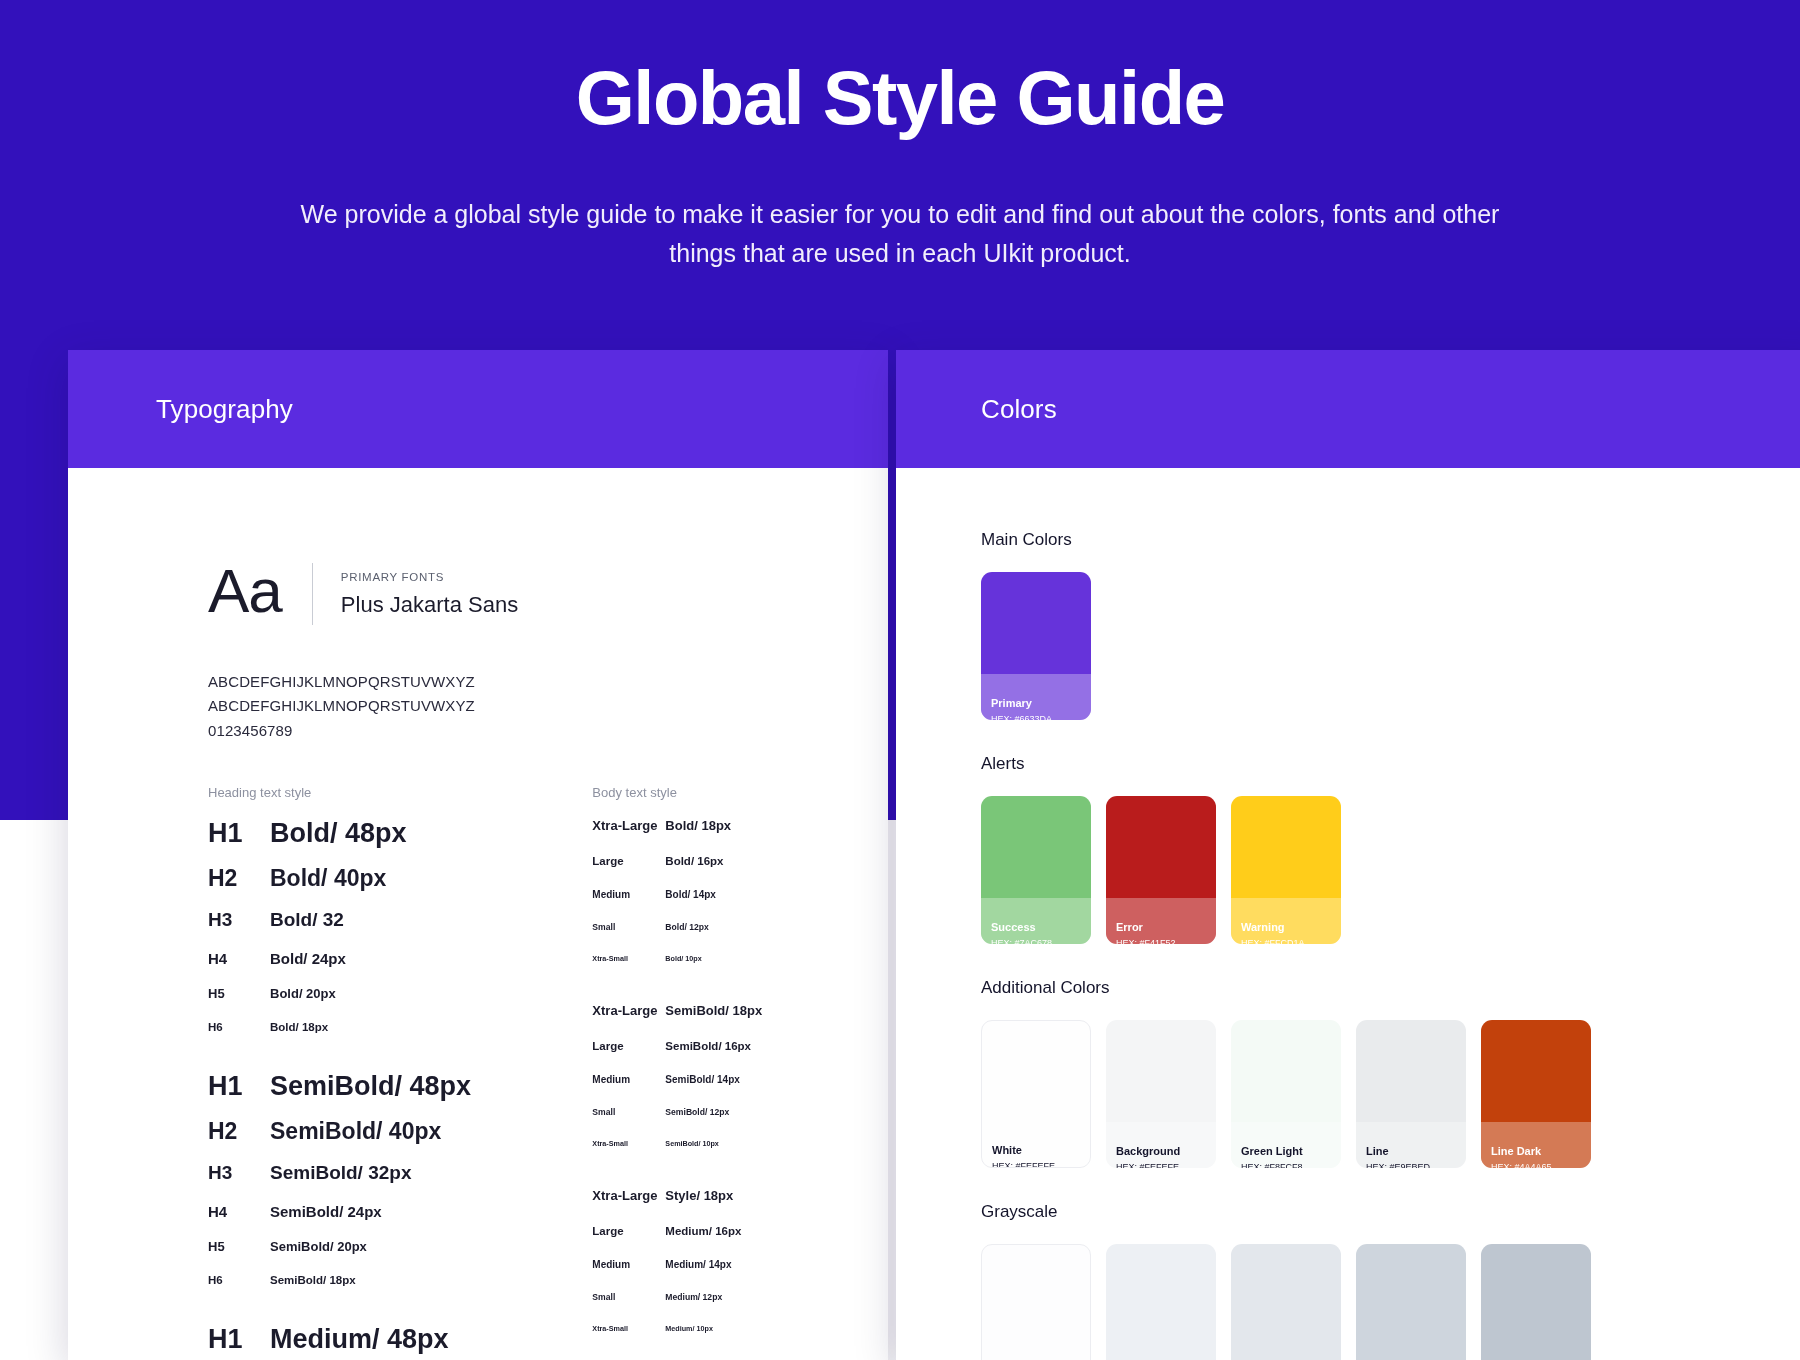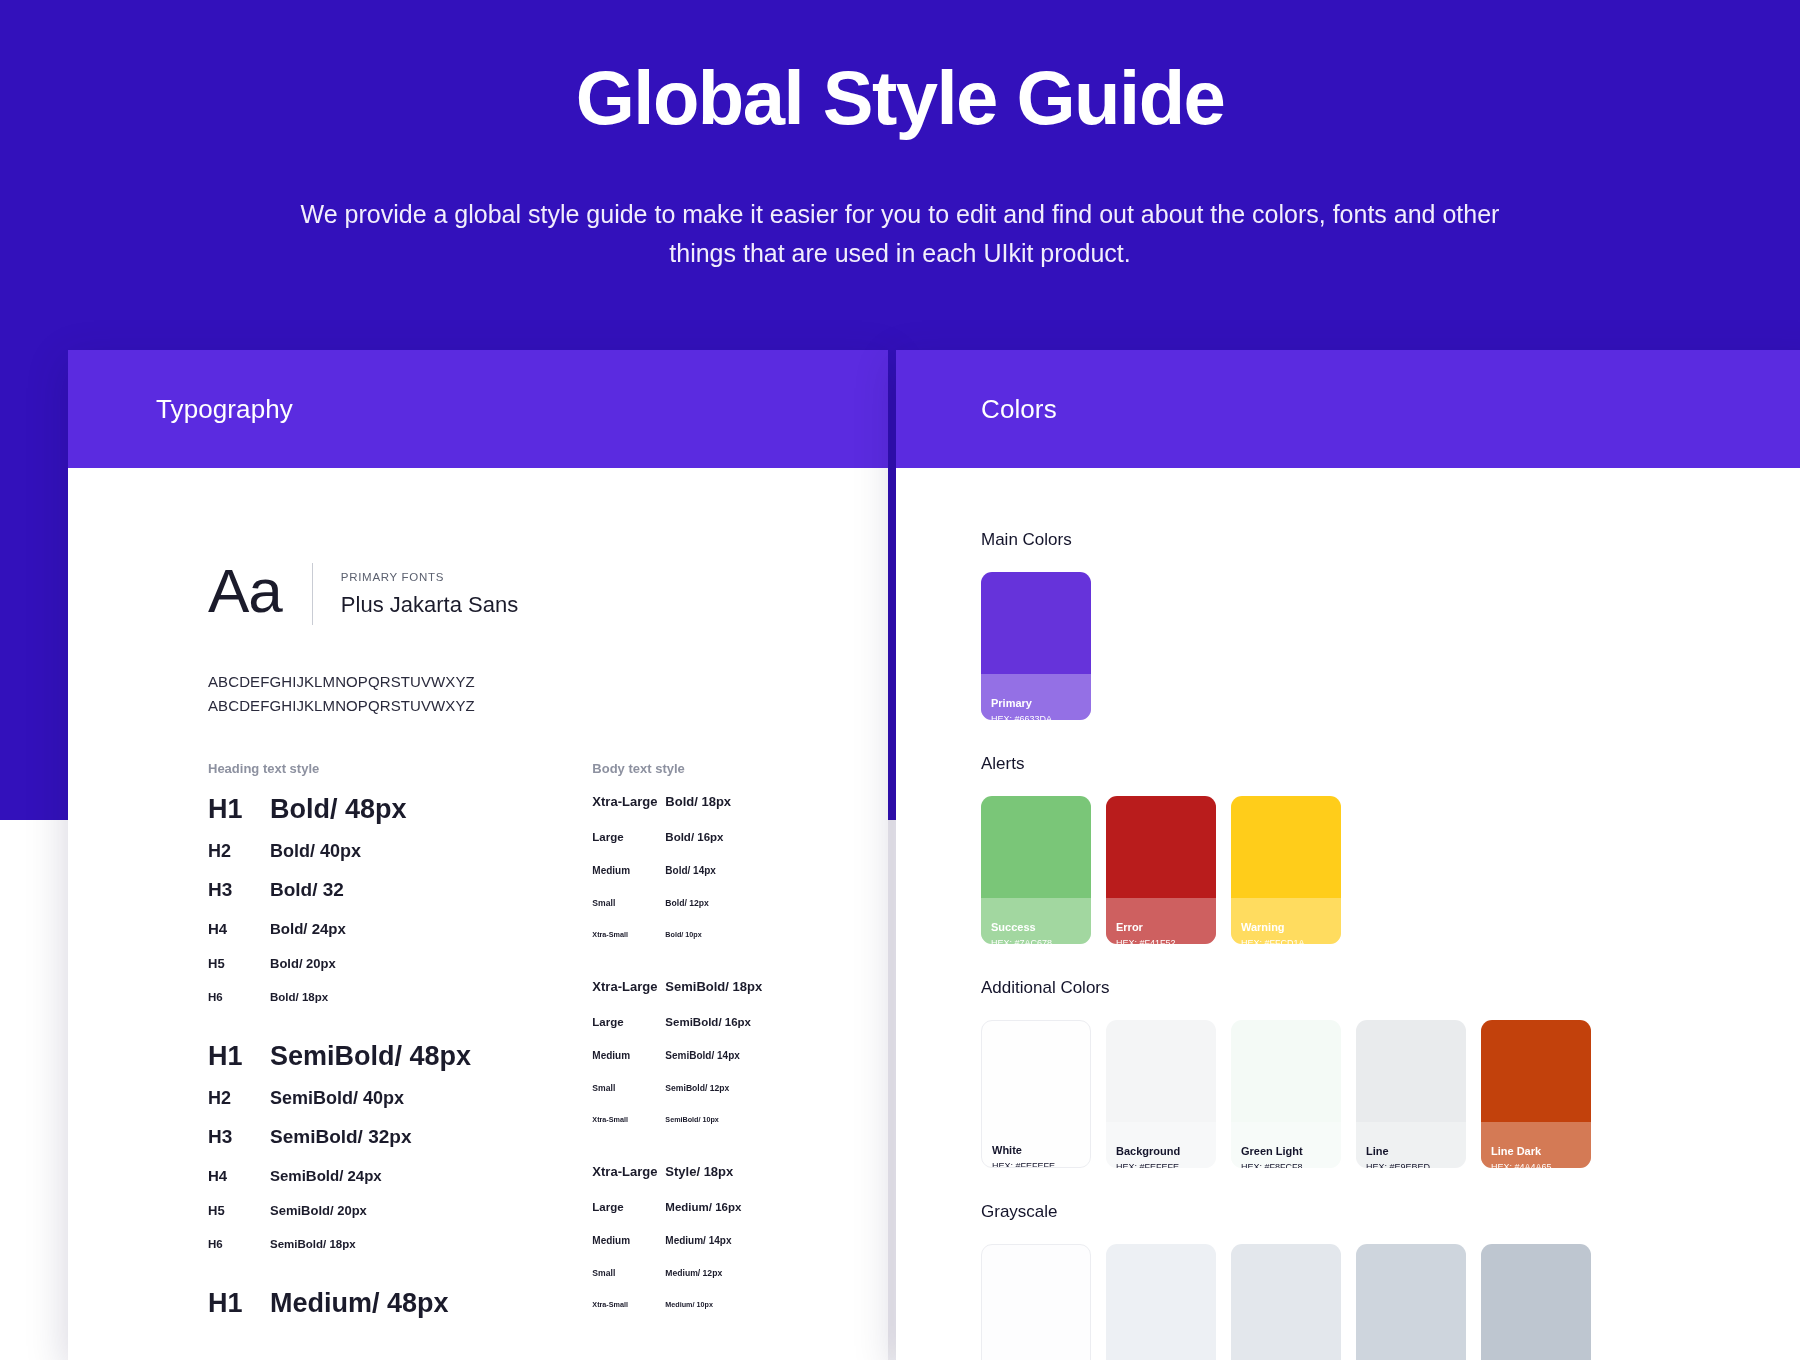--- a/index.html
+++ b/index.html
@@ -65,31 +65,31 @@
     padding-left: 140px; margin-top: 42px;
     font-size: 15px; font-weight: 500; color: #2a2a3c; line-height: 1.62;
     letter-spacing: .1px;
   }
 
   #type-columns { display: flex; padding-left: 140px; margin-top: 42px; }
   #heading-col { width: 390px; }
   #body-col    { width: 300px; }
 
   .col-caption {
-    font-size: 13px; color: #8d91a0; font-weight: 700; margin-bottom: 18px;
+    font-size: 13px; color: #8d91a0; font-weight: 400; margin-bottom: 18px;
   }
 
   .type-group { margin-bottom: 38px; }
   .type-row { display: flex; align-items: baseline; }
   .type-tag { color: #1b1b2b; font-weight: 700; }
   .type-val { color: #1b1b2b; font-weight: 700; }
   .heading-row .type-tag { width: 62px; }
 
   .h-1 .type-tag, .h-1 .type-val { font-size: 27px; }
-  .h-2 .type-tag, .h-2 .type-val { font-size: 18px; }
+  .h-2 .type-tag, .h-2 .type-val { font-size: 23px; }
   .h-3 .type-tag, .h-3 .type-val { font-size: 19px; }
   .h-4 .type-tag, .h-4 .type-val { font-size: 15px; }
   .h-5 .type-tag, .h-5 .type-val { font-size: 13px; }
   .h-6 .type-tag, .h-6 .type-val { font-size: 11.5px; }
   .h-1 { margin-bottom: 16px; } .h-2 { margin-bottom: 17px; }
   .h-3 { margin-bottom: 19px; } .h-4 { margin-bottom: 19px; }
   .h-5 { margin-bottom: 20px; } .h-6 { margin-bottom: 0; }
 
   .body-row { display: flex; align-items: baseline; margin-bottom: 20px; }
   .body-row:last-child { margin-bottom: 0; }
@@ -147,20 +147,21 @@
       <div id="font-divider"></div>
       <div id="font-meta">
         <div id="font-label">PRIMARY FONTS</div>
         <div id="font-name">Plus Jakarta Sans</div>
       </div>
     </div>
 
     <div id="alphabet">
       <div>ABCDEFGHIJKLMNOPQRSTUVWXYZ</div>
       <div>ABCDEFGHIJKLMNOPQRSTUVWXYZ</div>
+      <div>0123456789</div>
     </div>
 
     <div id="type-columns">
 
       <div id="heading-col">
         <div class="col-caption">Heading text style</div>
 
         <div class="type-group">
           <div class="type-row heading-row h-1">
               <span class="type-tag">H1</span>

